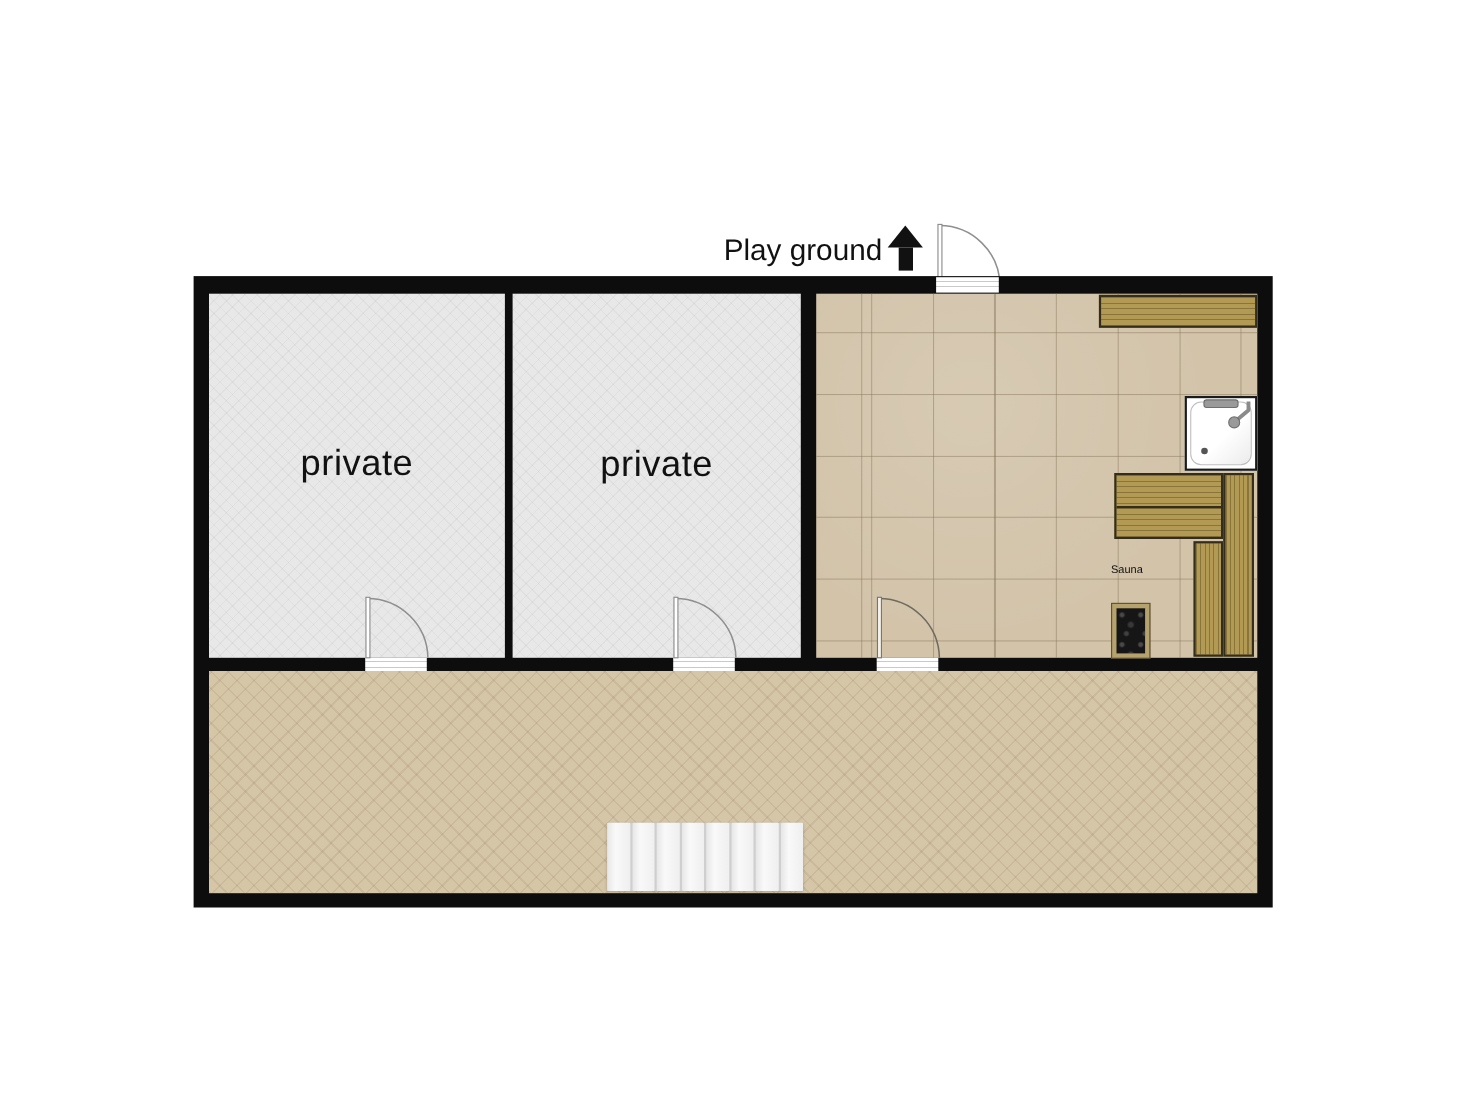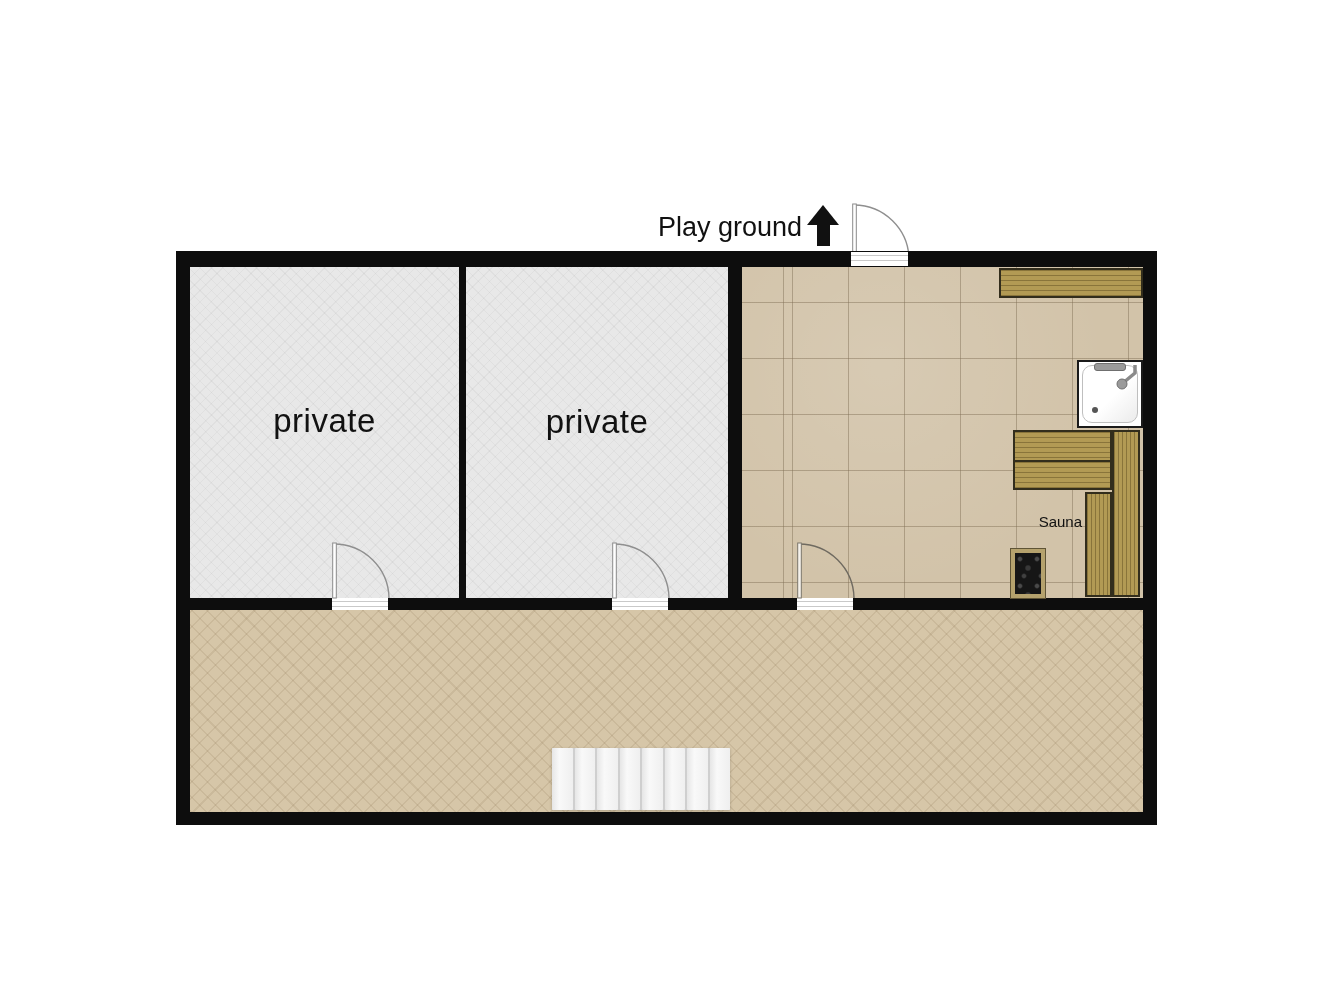--- a/index.html
+++ b/index.html
@@ -29,21 +29,21 @@
   }
   .floor-corridor{
     background-color:#d6c6a8;
     background-image:
       repeating-linear-gradient(45deg, rgba(120,95,60,.12) 0 1.5px, transparent 1.5px 11px),
       repeating-linear-gradient(-45deg, rgba(120,95,60,.12) 0 1.5px, transparent 1.5px 11px);
   }
 
   
   .room-label{font-size:33px;color:#111;text-align:center;letter-spacing:.5px;}
-  .sauna-label{font-size:15px;color:#111;text-align:right;}
+  .sauna-label{font-size:10px;color:#111;text-align:left;}
   .playground-label{font-size:27px;color:#111;text-align:right;white-space:nowrap;}
 
   
   .door-swing{overflow:visible;}
   .sill{
     background:linear-gradient(to bottom,
       #ffffff 0 3px, #c9c9c9 3px 4px, #ffffff 4px 8px, #c9c9c9 8px 9px, #ffffff 9px 100%);
   }
 
   

